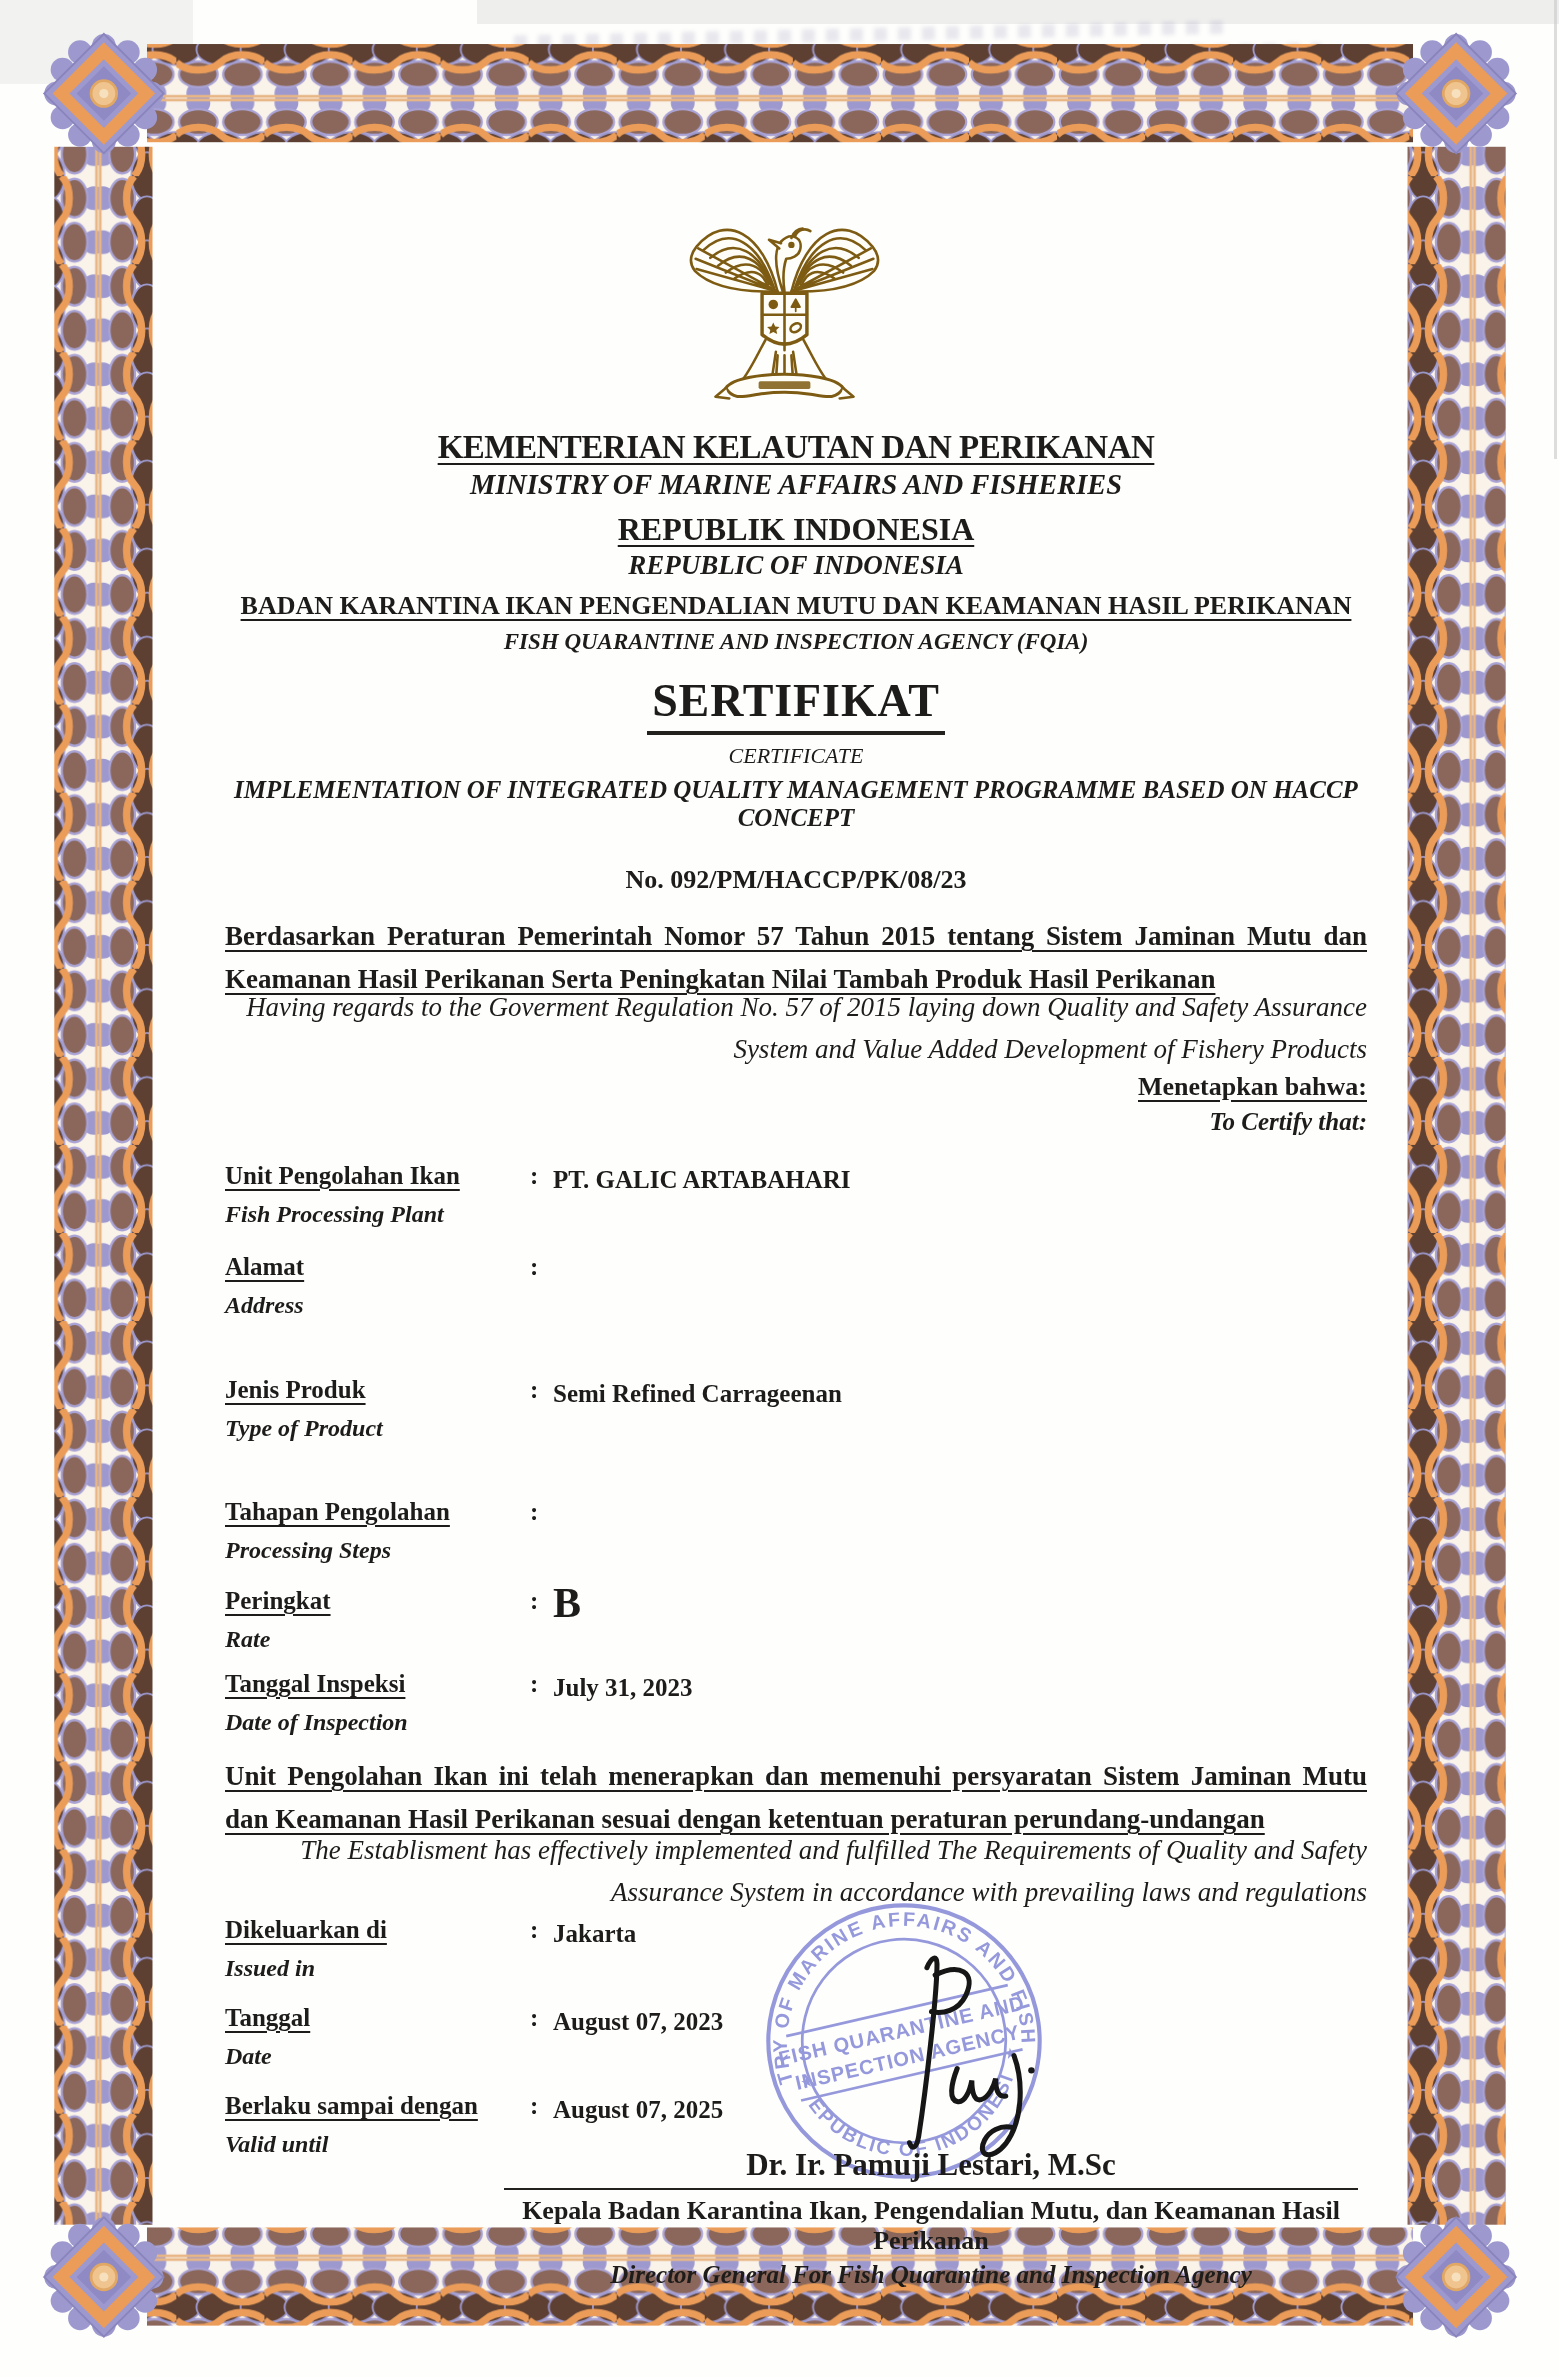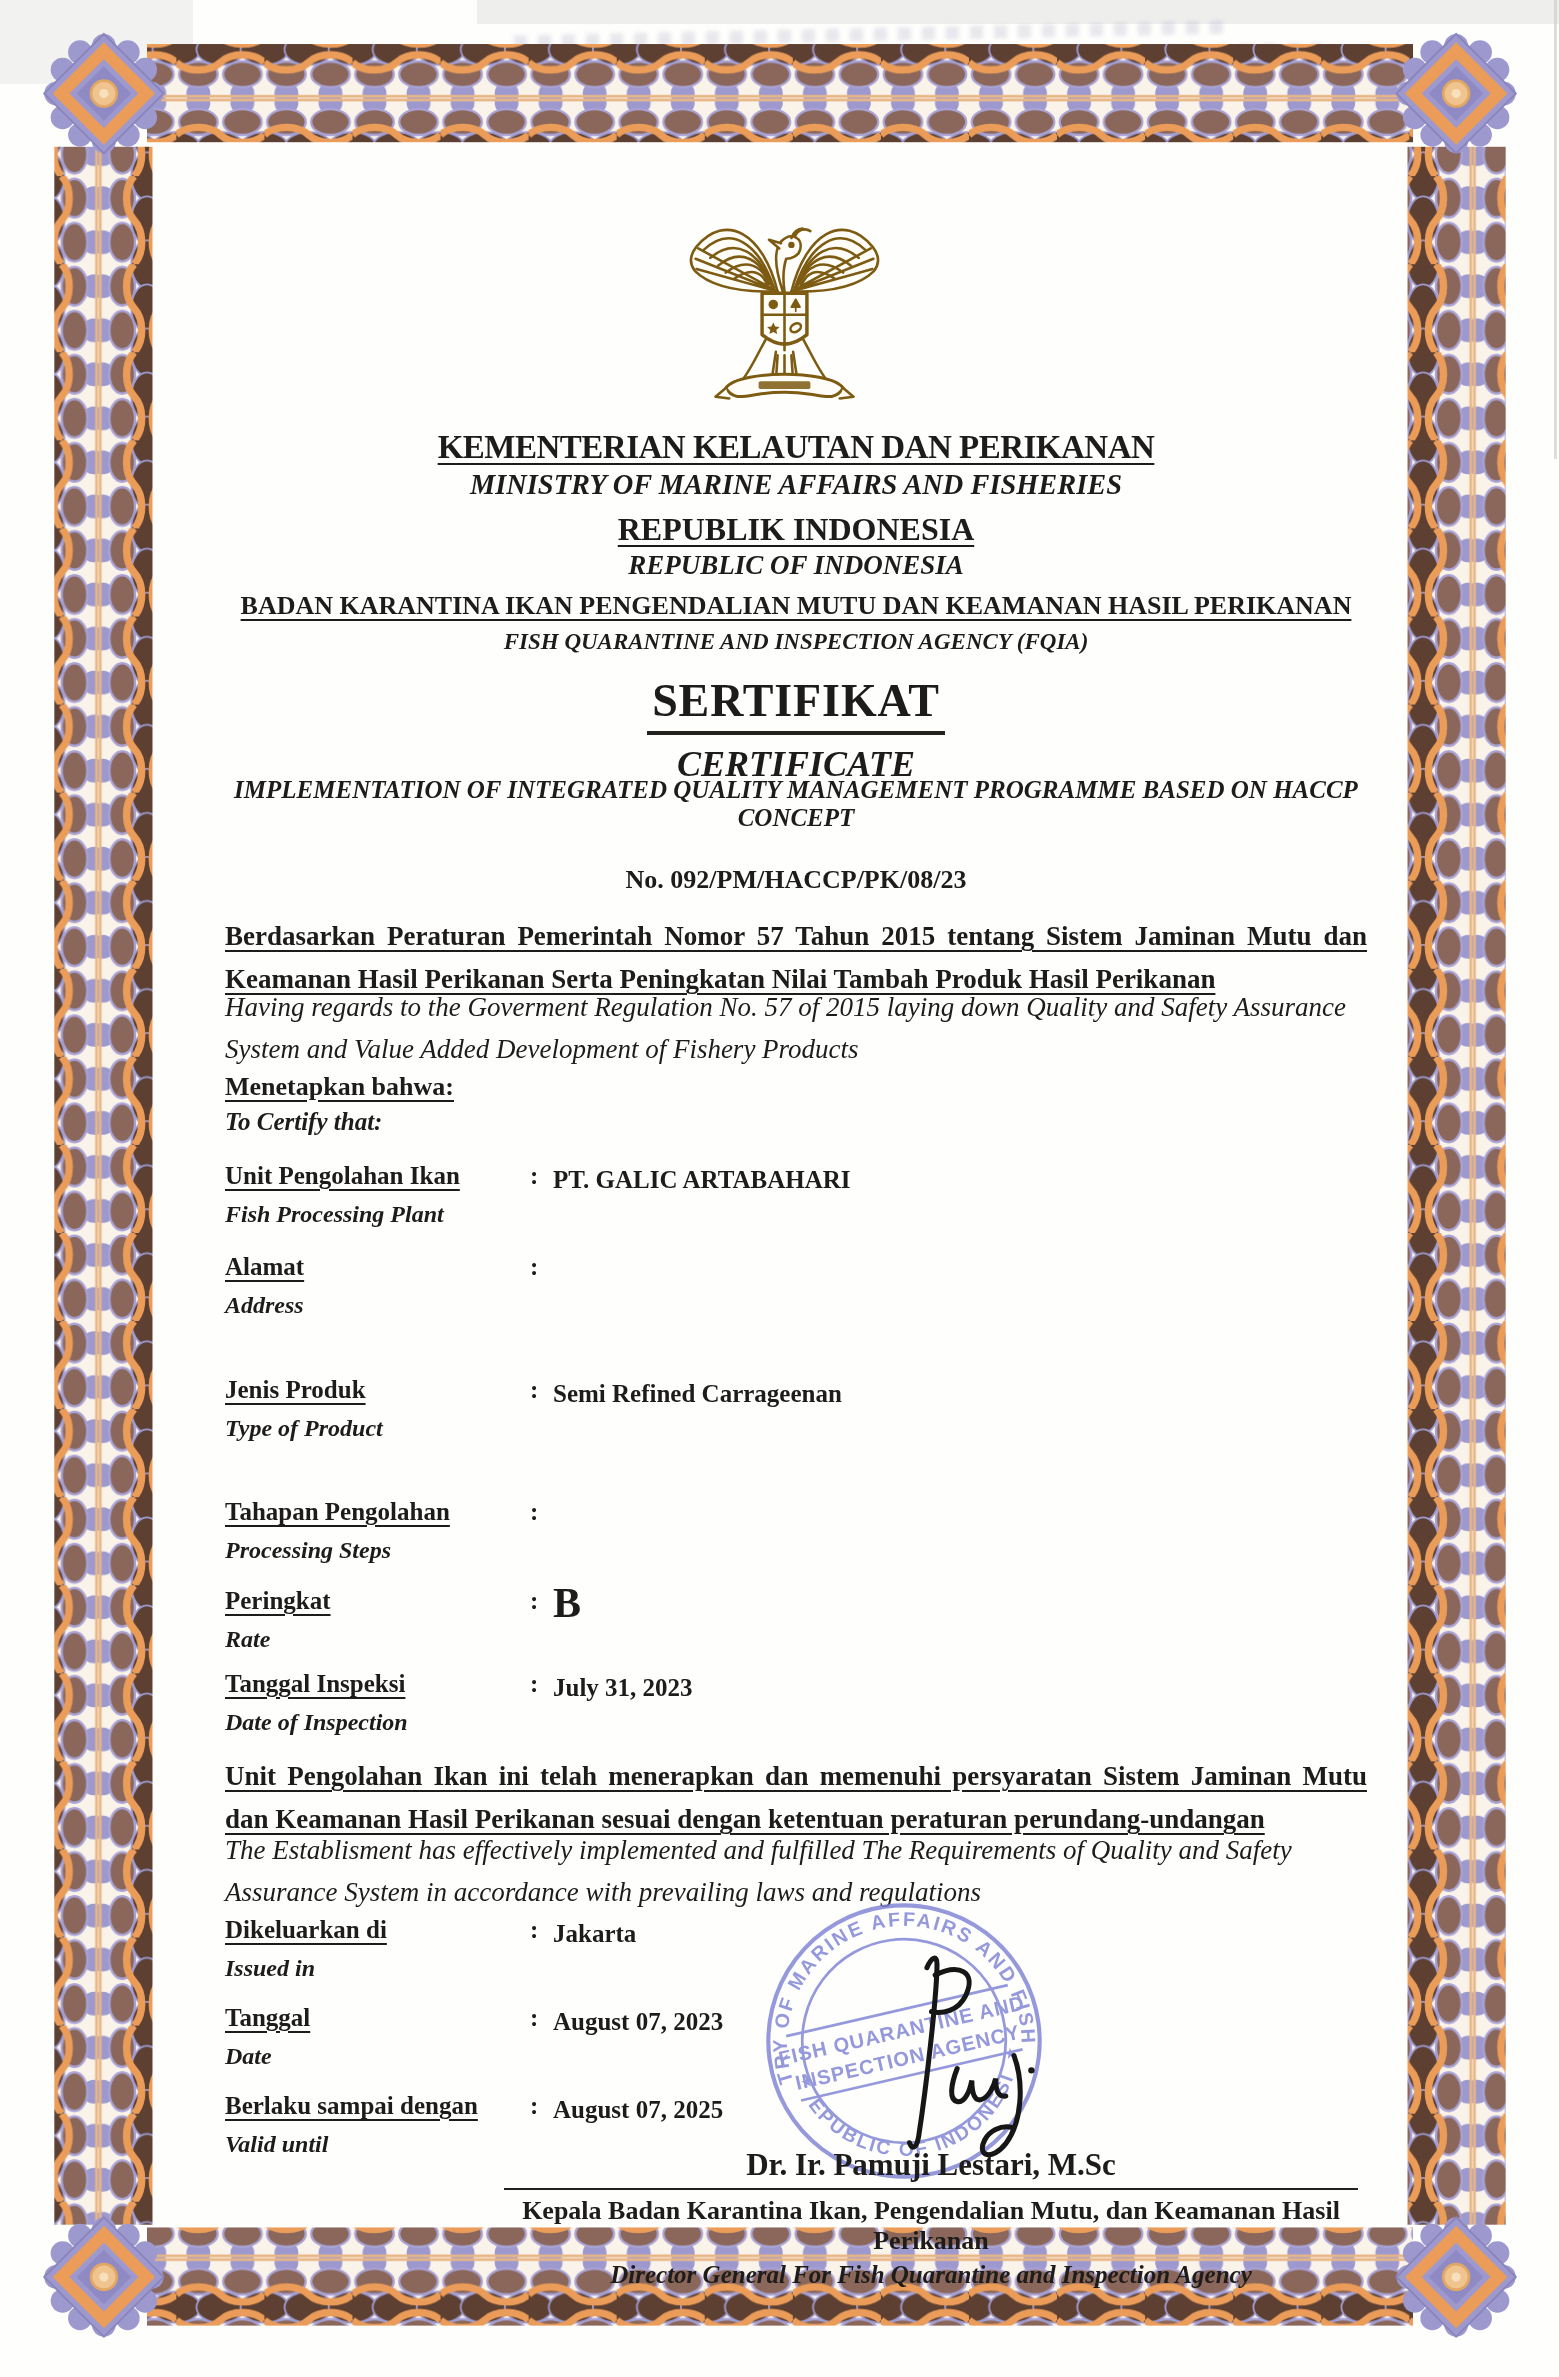--- a/index.html
+++ b/index.html
@@ -2,33 +2,33 @@
 <html style="font-size:14.7px"><head>
 <meta charset="utf-8">
 <style>
   html,body{margin:0;padding:0;background:#888;}
   .page{
     position:relative;width:1560px;height:2377px;background:#fefefc;
     font-family:"Liberation Serif","DejaVu Serif",serif;color:#1d1c1a;overflow:hidden;
   }
   .abs{position:absolute;}
   .centered{left:225px;width:1142px;text-align:center;}
-  .leftcol{left:225px;width:1142px;text-align:left;}
+  .leftcol{left:225px;width:1142px;text-align:right;}
   .b{font-weight:bold;}
   .i{font-style:italic;}
   .ul{text-decoration:underline;text-decoration-thickness:2.3px;text-underline-offset:4.6px;}
   .h-min-id{font-size:33px;letter-spacing:-0.5px;}
   .h-min-en{font-size:28.4px;font-weight:600;}
   .h-rep-id{font-size:32px;}
   .h-rep-en{font-size:27px;font-weight:600;}
   .h-agn-id{font-size:26px;}
   .h-agn-en{font-size:23px;font-weight:600;}
   .h-sert{font-size:46px;letter-spacing:0.9px;}
   .h-sert span{display:inline-block;border-bottom:4.6px solid #23221f;padding:0 5.5px 3.7px 5.5px;}
-  .h-cert{font-size:36px;font-weight:700;}
+  .h-cert{font-size:22px;font-weight:400;}
   .h-prog-id{font-size:27.5px;}
   .h-prog-en{font-size:25px;font-weight:600;}
   .h-no{font-size:26px;}
   .para-id{font-size:27px;line-height:1.6;text-align:justify;}
   .para-en{font-size:27px;line-height:1.55;font-weight:500;}
   .lbl-id{font-size:25px;font-weight:bold;}
   .lbl-en{font-size:24px;font-style:italic;font-weight:600;}
   .field-row{left:225px;width:1142px;}
   .field-row .lab{position:absolute;left:0;top:0;}
   .field-row .sub{position:absolute;left:0;top:39px;}

